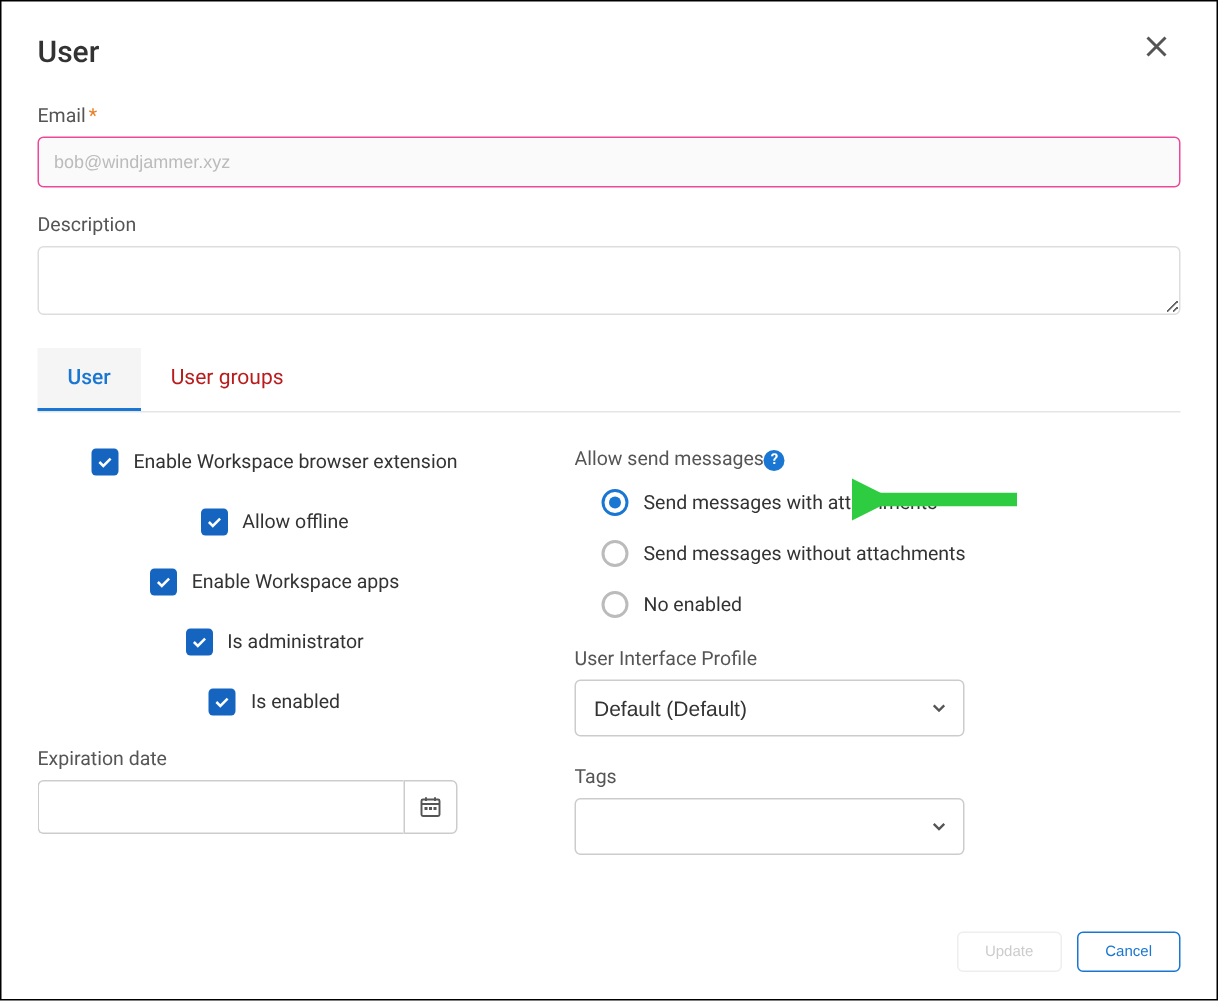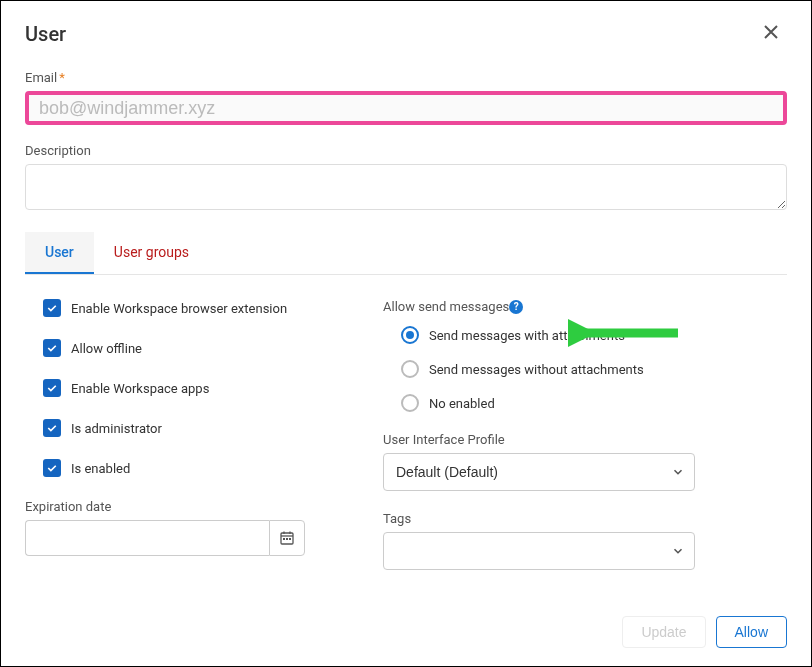--- a/index.html
+++ b/index.html
@@ -43,24 +43,24 @@
     .field-label {
       font-size: 13px;
       color: #555;
       margin-bottom: 6px;
       display: block;
     }
     .required-star { color: #e67e22; margin-left: 2px; }
     .text-input {
       width: 100%;
       height: 34px;
-      border: 4px solid #ec4899;
+      border: 1px solid #ec4899;
       border-radius: 4px;
       padding: 6px 10px;
-      font-size: 18px;
+      font-size: 12px;
       color: #333;
       background: #fff;
     }
     .text-input.disabled {
       background: #fafafa;
       color: #bbb;
     }
     .textarea {
       width: 100%;
       min-height: 40px;
@@ -96,20 +96,21 @@
     }
     .left-col { flex: 0 0 280px; }
     .right-col { flex: 1; }
     .checkbox-row {
       display: flex;
       align-items: center;
       gap: 10px;
       margin-bottom: 22px;
       font-size: 13px;
       color: #333;
+      justify-content: center;
     }
     .checkbox {
       width: 18px;
       height: 18px;
       border-radius: 3px;
       background: #1565c0;
       display: flex;
       align-items: center;
       justify-content: center;
       flex-shrink: 0;
@@ -182,21 +183,21 @@
       border: 1px solid #ccc;
       border-radius: 0 4px 4px 0;
       display: flex;
       align-items: center;
       justify-content: center;
       background: #fff;
       cursor: pointer;
     }
     .select-wrap {
       position: relative;
-      width: 312px;
+      width: 260px;
     }
     .select {
       width: 100%;
       height: 38px;
       border: 1px solid #ccc;
       border-radius: 4px;
       padding: 6px 30px 6px 12px;
       font-size: 14px;
       background: #fff;
       appearance: none;
@@ -212,21 +213,21 @@
     }
     .dialog-footer {
       display: flex;
       justify-content: flex-end;
       gap: 10px;
       padding: 14px 24px 18px;
     }
     .btn {
       padding: 7px 18px;
       border-radius: 4px;
-      font-size: 14px;
+      font-size: 10px;
       cursor: pointer;
       border: 1px solid transparent;
       background: #fff;
     }
     .btn-update {
       color: #ccc;
       border: 1px solid #eee;
       background: #fff;
       cursor: default;
     }
@@ -389,21 +390,21 @@
           </div>
         </div>
 
       </div>
     </div>
 
   </div>
 
   <div class="dialog-footer">
     <button class="btn btn-update" disabled="">Update</button>
-    <button class="btn btn-cancel">Allow</button>
+    <button class="btn btn-cancel">Cancel</button>
   </div>
 </div>
 
 <svg class="arrow-annotation" width="120" height="30" viewBox="0 0 120 30">
   <defs>
     <marker id="arrowhead" markerWidth="8" markerHeight="8" refX="2" refY="4" orient="auto">
       <polygon points="8 0, 0 4, 8 8" fill="#2ecc40"></polygon>
     </marker>
   </defs>
   <line x1="110" y1="15" x2="10" y2="15" stroke="#2ecc40" stroke-width="9" marker-end="url(#arrowhead)"></line>

